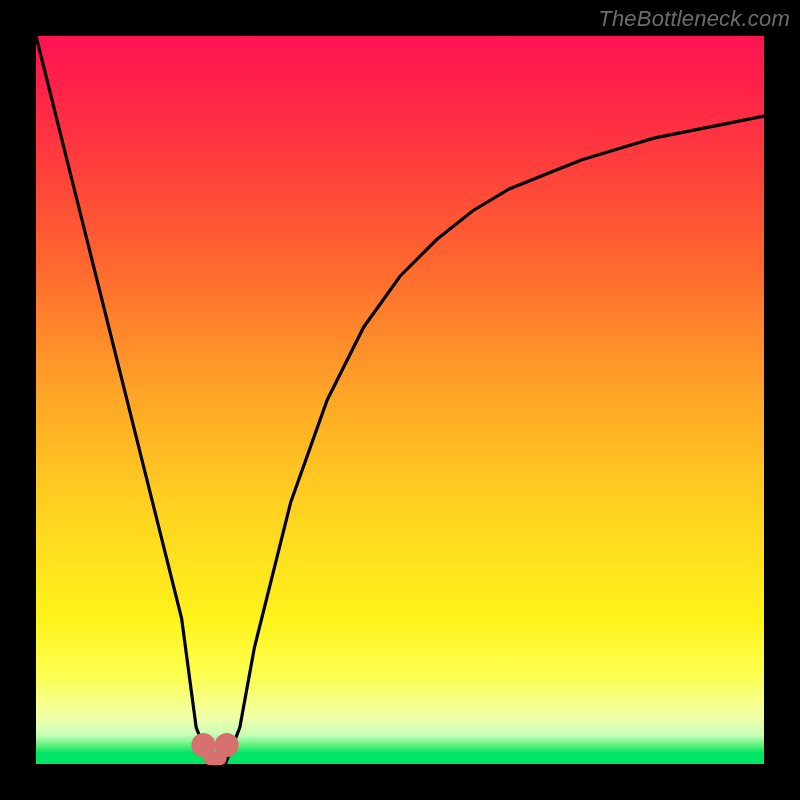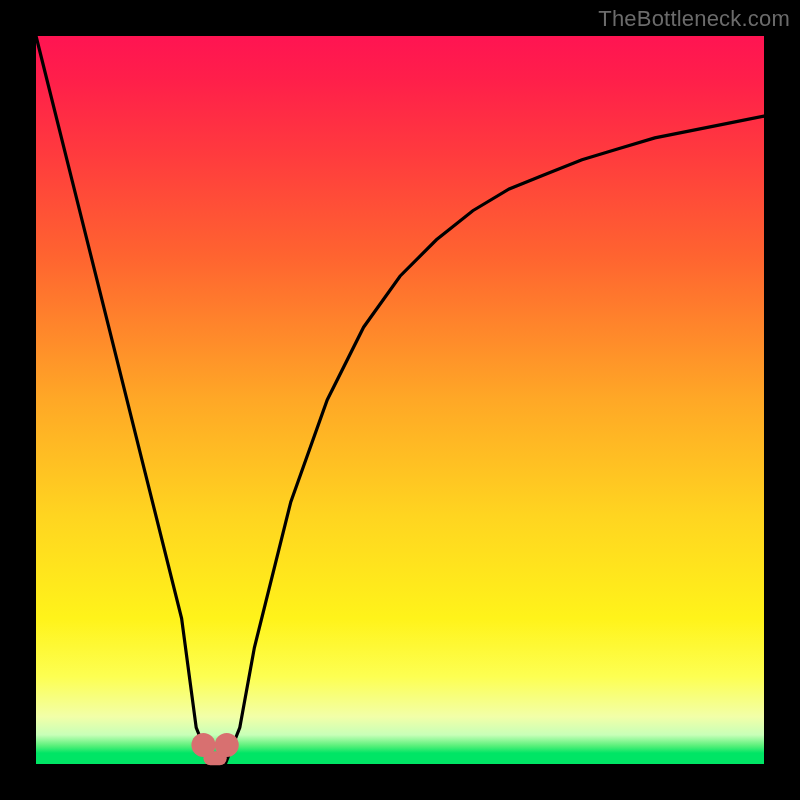--- a/index.html
+++ b/index.html
@@ -42,20 +42,21 @@
     );
   }
   .watermark {
     position: absolute;
     top: 6px;
     right: 10px;
     color: #6b6b6b;
     font-size: 22px;
     letter-spacing: 0.2px;
     user-select: none;
+    font-style: italic;
   }
   svg.curve {
     position: absolute;
     left: 0;
     top: 0;
     width: 728px;
     height: 728px;
     overflow: visible;
   }
 </style>

